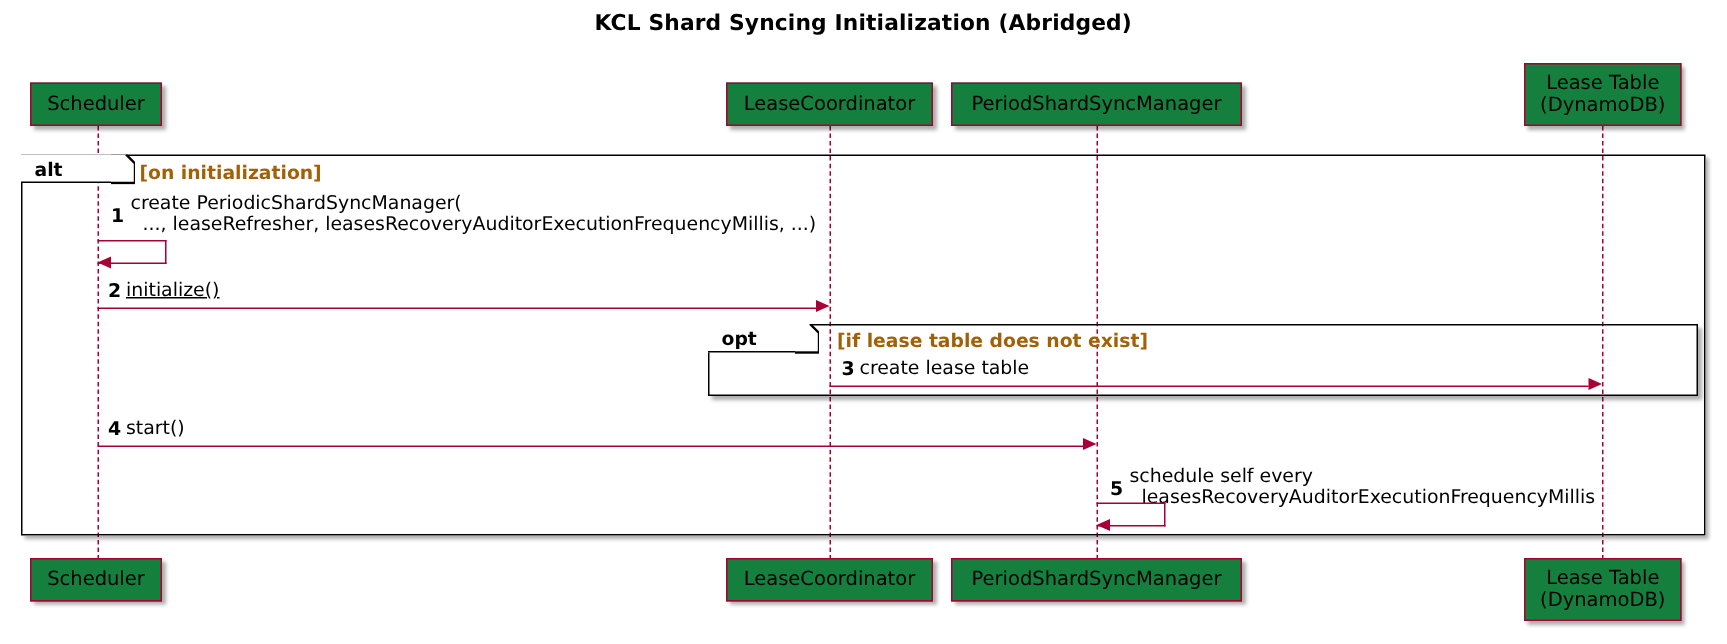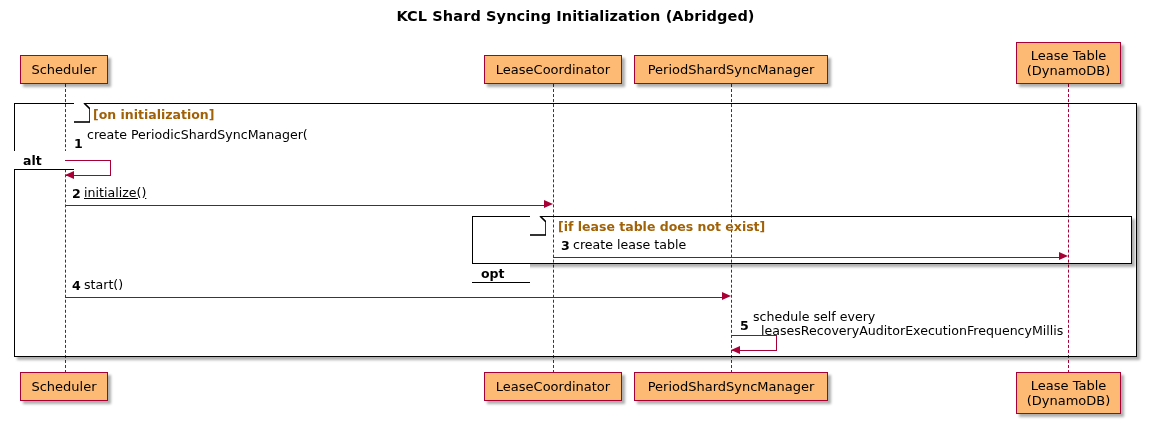--- a/index.html
+++ b/index.html
@@ -32,21 +32,21 @@
     text-align: center;
     font-size: 14.5px;
     font-weight: bold;
     letter-spacing: 0.1px;
     color: #000;
   }
 
   
   .participant {
     position: absolute;
-    background: #fdba74;
+    background: #15803d;
     border: 1.5px solid #A80036;
     box-shadow: 2.5px 2.5px 2.5px rgba(0,0,0,0.32);
     display: flex;
     align-items: center;
     justify-content: center;
     text-align: left;
     font-size: 13px;
     line-height: 15px;
     color: #000;
     box-sizing: border-box;
@@ -73,21 +73,20 @@
     background: #fff;
     border-right: 1.6px solid #000;
     border-bottom: 1.6px solid #000;
     box-sizing: border-box;
     font-size: 12.5px;
     font-weight: bold;
     color: #000;
     display: flex;
     align-items: center;
     padding-left: 9px;
-    margin-top: 48px;
   }
   .frame-label {
     position: absolute;
     font-size: 12.5px;
     font-weight: bold;
     color: #a16207;
     white-space: nowrap;
   }
 
   
@@ -170,20 +169,21 @@
 
   <svg class="abs" width="16" height="20" style="left:74px; top:103px;">
     <path d="M0,0 L10,0 L16,6 L16,19 L0,19 Z" fill="#ffffff" stroke="none"></path>
     <path d="M10,0 L16,6 L16,19" fill="none" stroke="#000000" stroke-width="1.6"></path>
     <path d="M0,19 L16,19" fill="none" stroke="#000000" stroke-width="1.6"></path>
   </svg>
   <div class="frame-label" style="left:93px; top:107px;">[on initialization]</div>
 
   <div class="msg-num" style="left:74px; top:136px;">1</div>
   <div class="msg-text" style="left:87px; top:128px;">create PeriodicShardSyncManager(</div>
+  <div class="msg-text" style="left:95px; top:142px;">..., leaseRefresher, leasesRecoveryAuditorExecutionFrequencyMillis, ...)</div>
   <div class="self-loop" style="left:65px; top:160px; width:46px; height:16px;"></div>
   <div class="msg-arrow left" style="left:65px; top:171px;"></div>
 
   <div class="msg-num" style="left:72px; top:186px;">2</div>
   <div class="msg-text" style="left:84px; top:186px;text-decoration:underline;">initialize()</div>
   <div class="msg-line" style="left:65px; top:205px; width:479px;"></div>
   <div class="msg-arrow right" style="left:544px; top:200px;"></div>
 
   <div class="frame" style="left:472px; top:216px; width:660px; height:48px;"></div>
   <div class="frame-tab" style="left:472px; top:216px; width:58px; height:19px; border-right:none;">

